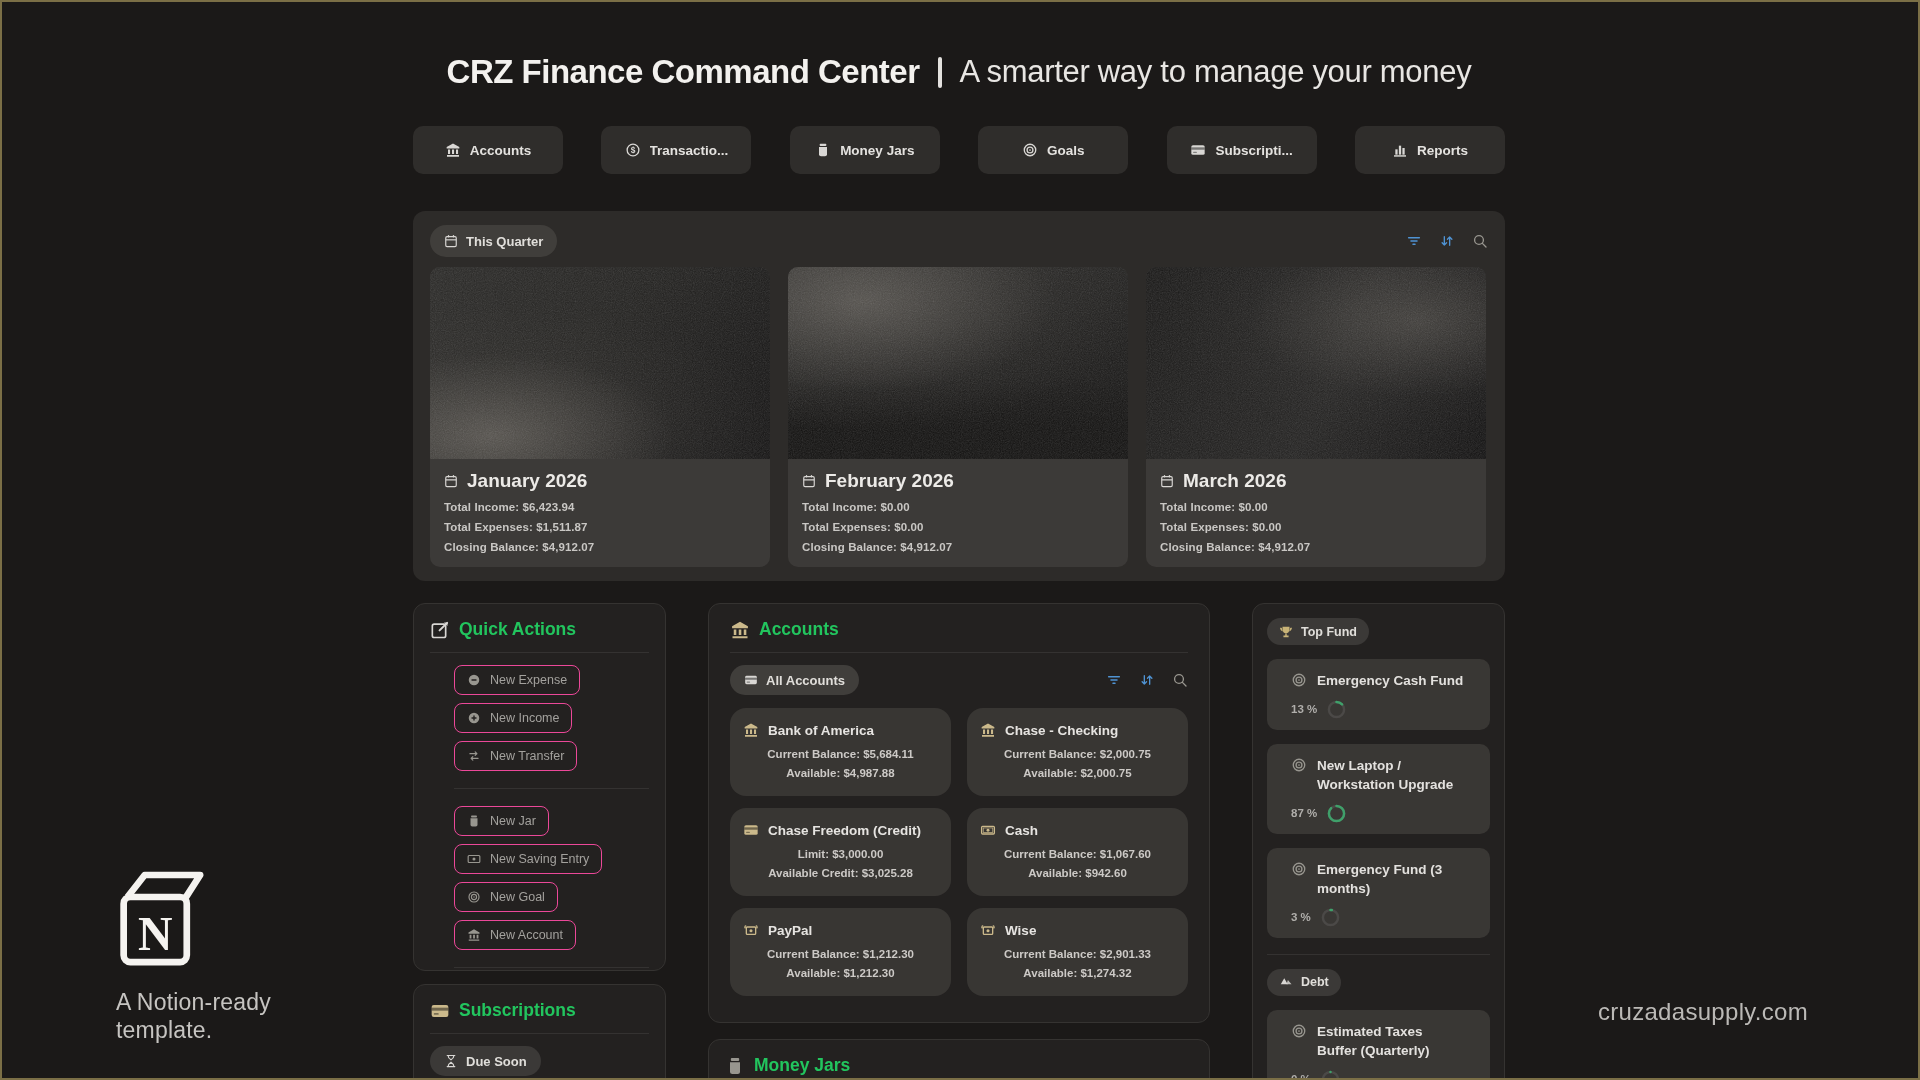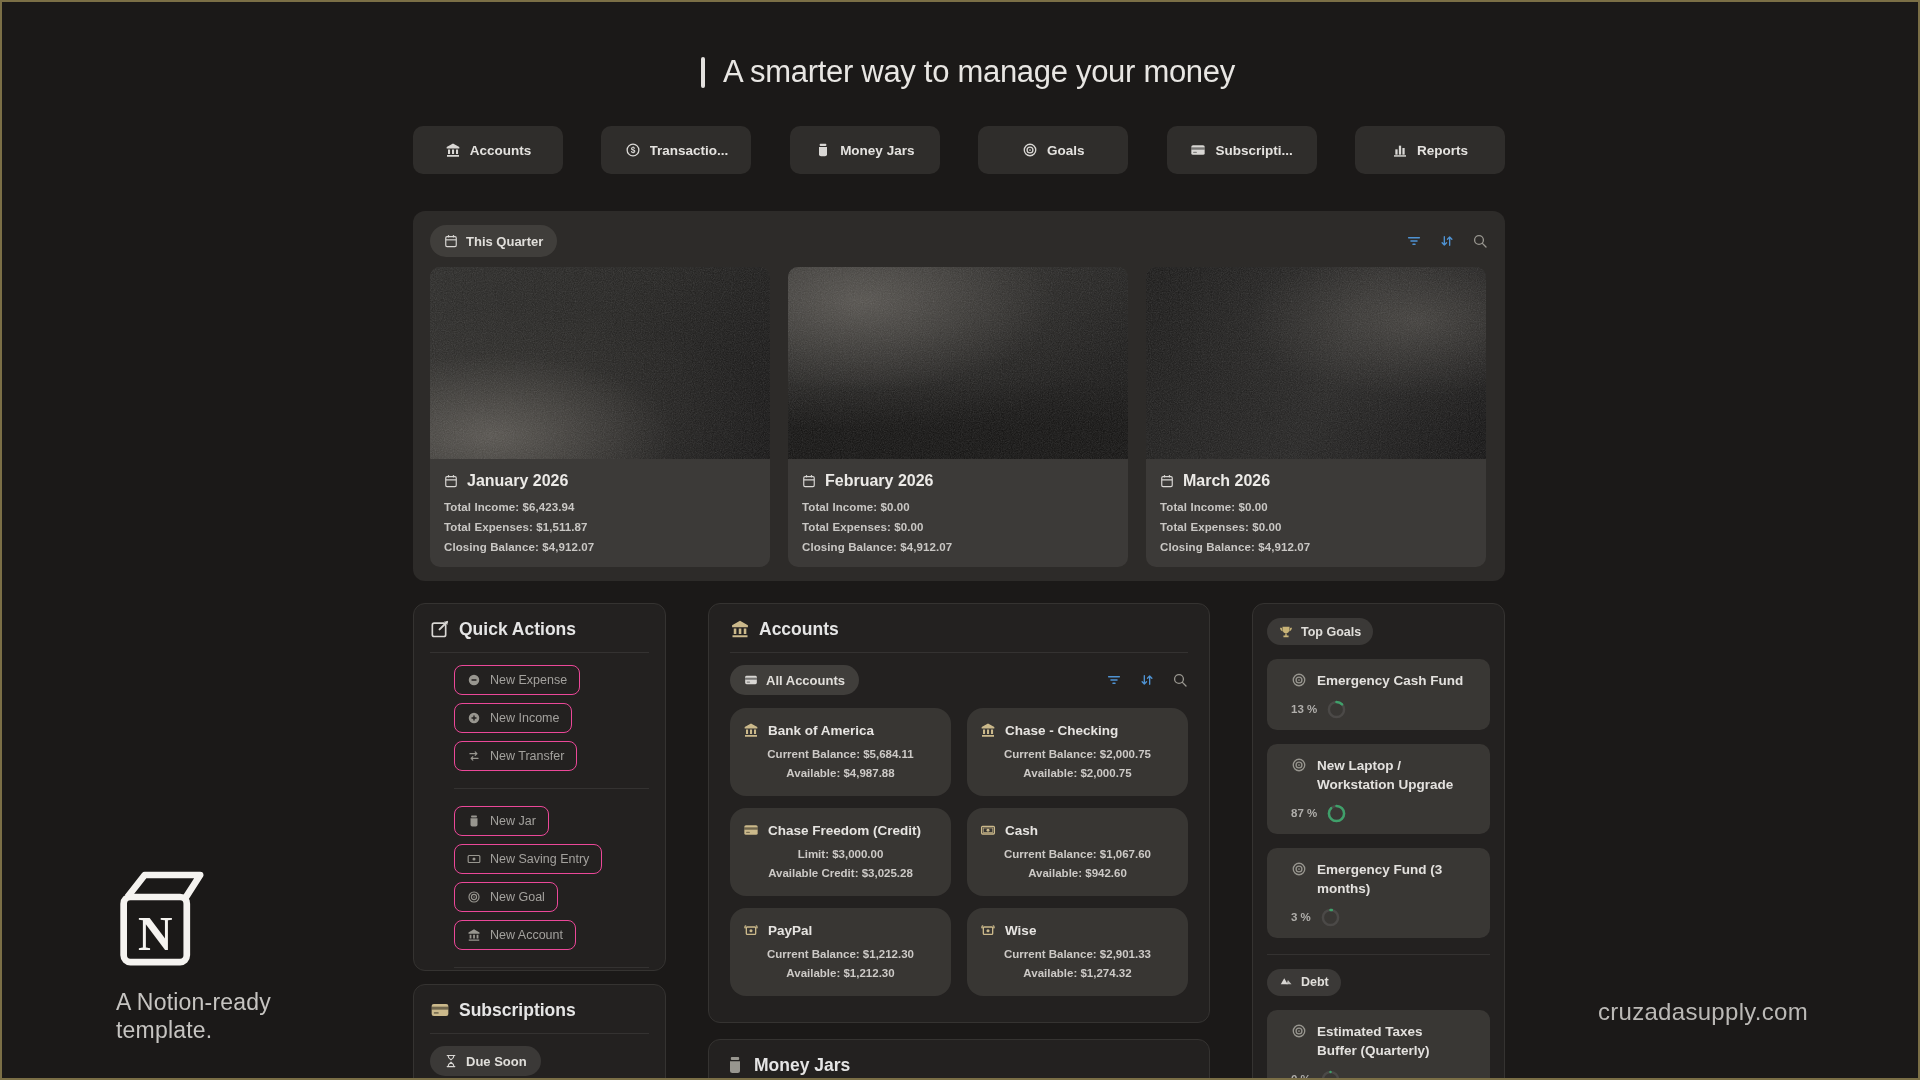--- a/index.html
+++ b/index.html
@@ -45,29 +45,29 @@
       linear-gradient(125deg,#2a2927 0%,#232220 45%,#131212 100%); }
   .month-img-1{ background:
       radial-gradient(110% 90% at 22% 18%, rgba(150,144,136,.42), rgba(70,67,63,.10) 52%, rgba(0,0,0,0) 75%),
       linear-gradient(to top, #121110 0 16%, rgba(18,17,16,0) 42%),
       linear-gradient(160deg,#2b2a28 0%,#1a1918 70%,#151413 100%); }
   .month-img-2{ background:
       radial-gradient(100% 80% at 80% 28%, rgba(132,127,119,.34), rgba(60,58,55,.08) 50%, rgba(0,0,0,0) 72%),
       linear-gradient(115deg,#191817 0%,#232221 55%,#121111 100%); }
   .noise{ position:absolute; inset:0; width:100%; height:100%; opacity:.20; }
   .month-body{ padding:10px 14px; }
-  .month-title-row{ display:flex; align-items:center; gap:9px; font-size:16px; font-weight:bold; color:#eceae7; height:24px; }
+  .month-title-row{ display:flex; align-items:center; gap:9px; font-size:19px; font-weight:bold; color:#eceae7; height:24px; }
   .month-line{ margin-top:8px; font-size:11.5px; font-weight:bold; color:#c9c7c4; letter-spacing:.1px; }
 
   
   .columns{ margin-top:22px; display:flex; gap:42px; align-items:flex-start; }
   .col-left{ width:253px; } .col-mid{ width:502px; } .col-right{ width:253px; }
   .panel{ background:#232120; border:1px solid #353331; border-radius:12px; }
   .panel-pad{ padding:15px 16px; }
-  .panel-head{ display:flex; gap:9px; font-size:17.5px; font-weight:bold; color:#e5e5e5; }
+  .panel-head{ display:flex; align-items:center; gap:9px; font-size:17.5px; font-weight:bold; color:#22c55e; }
   .divider{ border-top:1px solid rgba(255,255,255,.08); margin:12px 0; }
 
   
   .qa{ height:368px; overflow:hidden; }
   .qa-list{ margin-left:24px; display:flex; flex-direction:column; align-items:flex-start; gap:8px; }
   .qa-btn{ display:inline-flex; align-items:center; gap:9px; height:30px; padding:0 12px;
            border:1px solid #ec4899; border-radius:8px; background:transparent;
            font-size:12.5px; font-weight:500; color:#a3a19d; cursor:pointer; white-space:nowrap; }
   .qa-div{ width:100%; border-top:1px solid rgba(255,255,255,.08); margin:9px 0; }
 
@@ -196,20 +196,21 @@
       </symbol>
 </defs>
 </svg>
 
 <div class="stage">
   <div class="frame"></div>
 
   <div class="content">
 
     <div class="title-row">
+      <span class="title-main">CRZ Finance Command Center</span>
       <span class="title-sep"></span>
       <span class="title-sub">A smarter way to manage your money</span>
     </div>
 
     <div class="nav-row">
       <div class="nav-btn">
         <svg class="icn c-white">
             <use href="#i-bank"></use>
           </svg>
         <span class="lbl">Accounts</span>
@@ -503,21 +504,21 @@
 
         </div>
       </div>
 
       <div class="col-right">
         <div class="panel goals">
           <div class="pill goal-pill">
             <svg class="icn-sm icn c-gold">
                 <use href="#i-trophy"></use>
               </svg>
-            <span>Top Goals</span>
+            <span>Top Fund</span>
           </div>
 
           <div class="goal-card">
             <div class="goal-title">
               <svg class="icn c-gray">
                   <use href="#i-target"></use>
                 </svg>
               <span>Emergency Cash Fund</span>
             </div>
             <div class="goal-meta">

